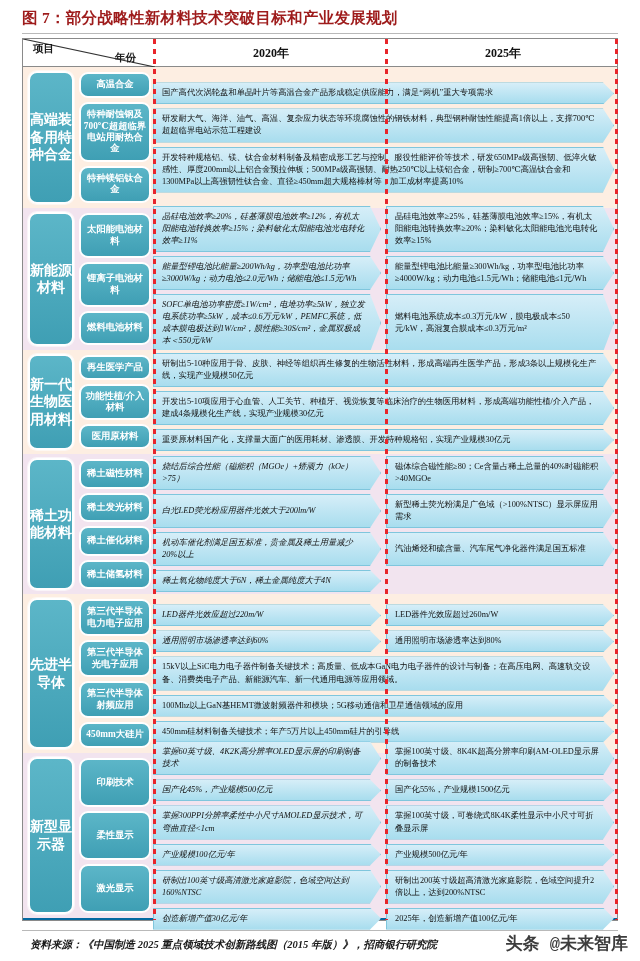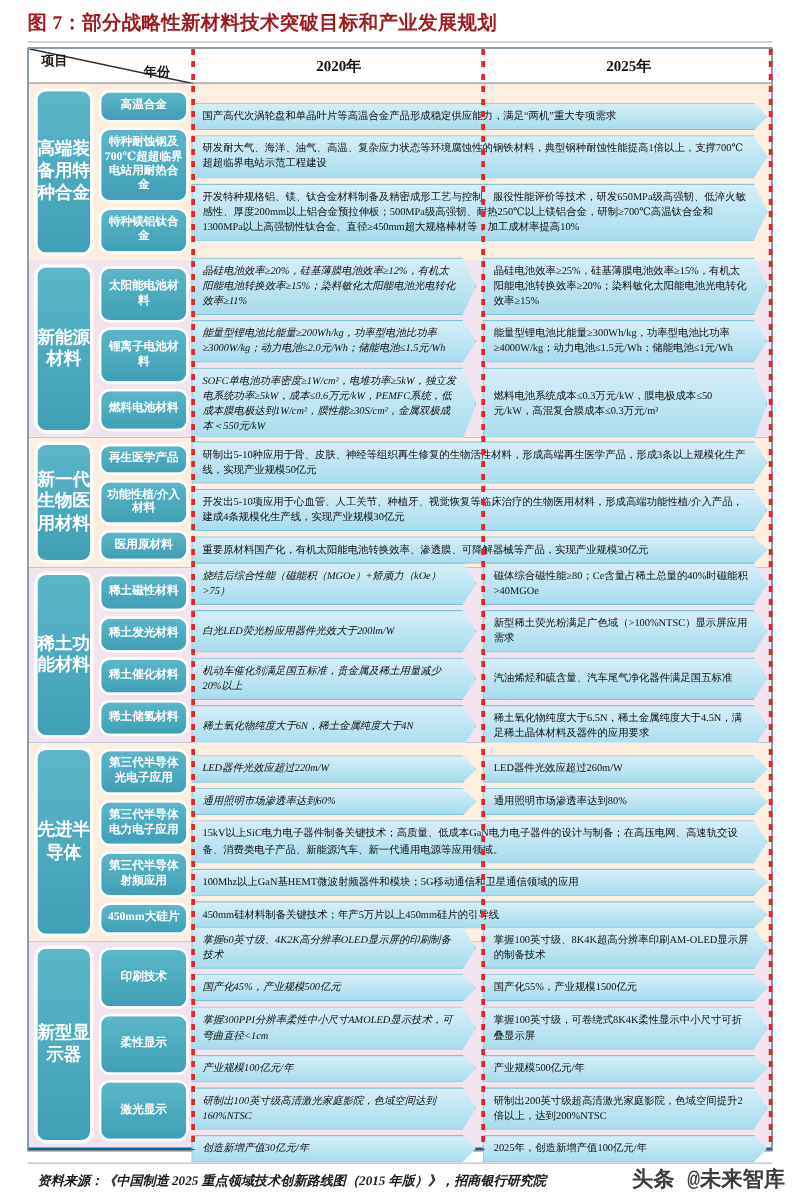--- a/index.html
+++ b/index.html
@@ -194,21 +194,21 @@
             <div class="sub">医用原材料</div>
           </div>
           <div class="cells">
             <div class="arow">
               <div class="arrow full">研制出5-10种应用于骨、皮肤、神经等组织再生修复的生物活性材料，形成高端再生医学产品，形成3条以上规模化生产线，实现产业规模50亿元</div>
             </div>
             <div class="arow">
               <div class="arrow full">开发出5-10项应用于心血管、人工关节、种植牙、视觉恢复等临床治疗的生物医用材料，形成高端功能性植/介入产品，建成4条规模化生产线，实现产业规模30亿元</div>
             </div>
             <div class="arow">
-              <div class="arrow full">重要原材料国产化，有机太阳能电池转换效率、渗透膜、可降解器械等产品，实现产业规模30亿元</div>
+              <div class="arrow full">重要原材料国产化，支撑量大面广的医用耗材、渗透膜、开发特种规格铝，实现产业规模30亿元</div>
             </div>
           </div>
         </div>
         <div class="grp alt" style="height: 140px;">
           <div class="cat">
             <span>稀土功能材料</span>
           </div>
           <div class="subcol">
             <div class="sub">稀土磁性材料</div>
             <div class="sub">稀土发光材料</div>
@@ -223,31 +223,30 @@
             <div class="arow">
               <div class="arrow half left">白光LED荧光粉应用器件光效大于200lm/W</div>
               <div class="arrow half right">新型稀土荧光粉满足广色域（&gt;100%NTSC）显示屏应用需求</div>
             </div>
             <div class="arow">
               <div class="arrow half left">机动车催化剂满足国五标准，贵金属及稀土用量减少20%以上</div>
               <div class="arrow half right">汽油烯烃和硫含量、汽车尾气净化器件满足国五标准</div>
             </div>
             <div class="arow">
               <div class="arrow half left">稀土氧化物纯度大于6N，稀土金属纯度大于4N</div>
-              <div class="arrow half right">稀土氧化物纯度大于6.5N，稀土金属纯度大于4.5N，满足稀土晶体材料及器件的应用要求</div>
             </div>
           </div>
         </div>
         <div class="grp pln" style="height: 159px;">
           <div class="cat">
             <span>先进半导体</span>
           </div>
           <div class="subcol">
+            <div class="sub">第三代半导体电力电子应用</div>
             <div class="sub">第三代半导体光电子应用</div>
-            <div class="sub">第三代半导体电力电子应用</div>
             <div class="sub">第三代半导体射频应用</div>
             <div class="sub">450mm大硅片</div>
           </div>
           <div class="cells">
             <div class="arow">
               <div class="arrow half left">LED器件光效应超过220m/W</div>
               <div class="arrow half right">LED器件光效应超过260m/W</div>
             </div>
             <div class="arow">
               <div class="arrow half left">通用照明市场渗透率达到60%</div>

